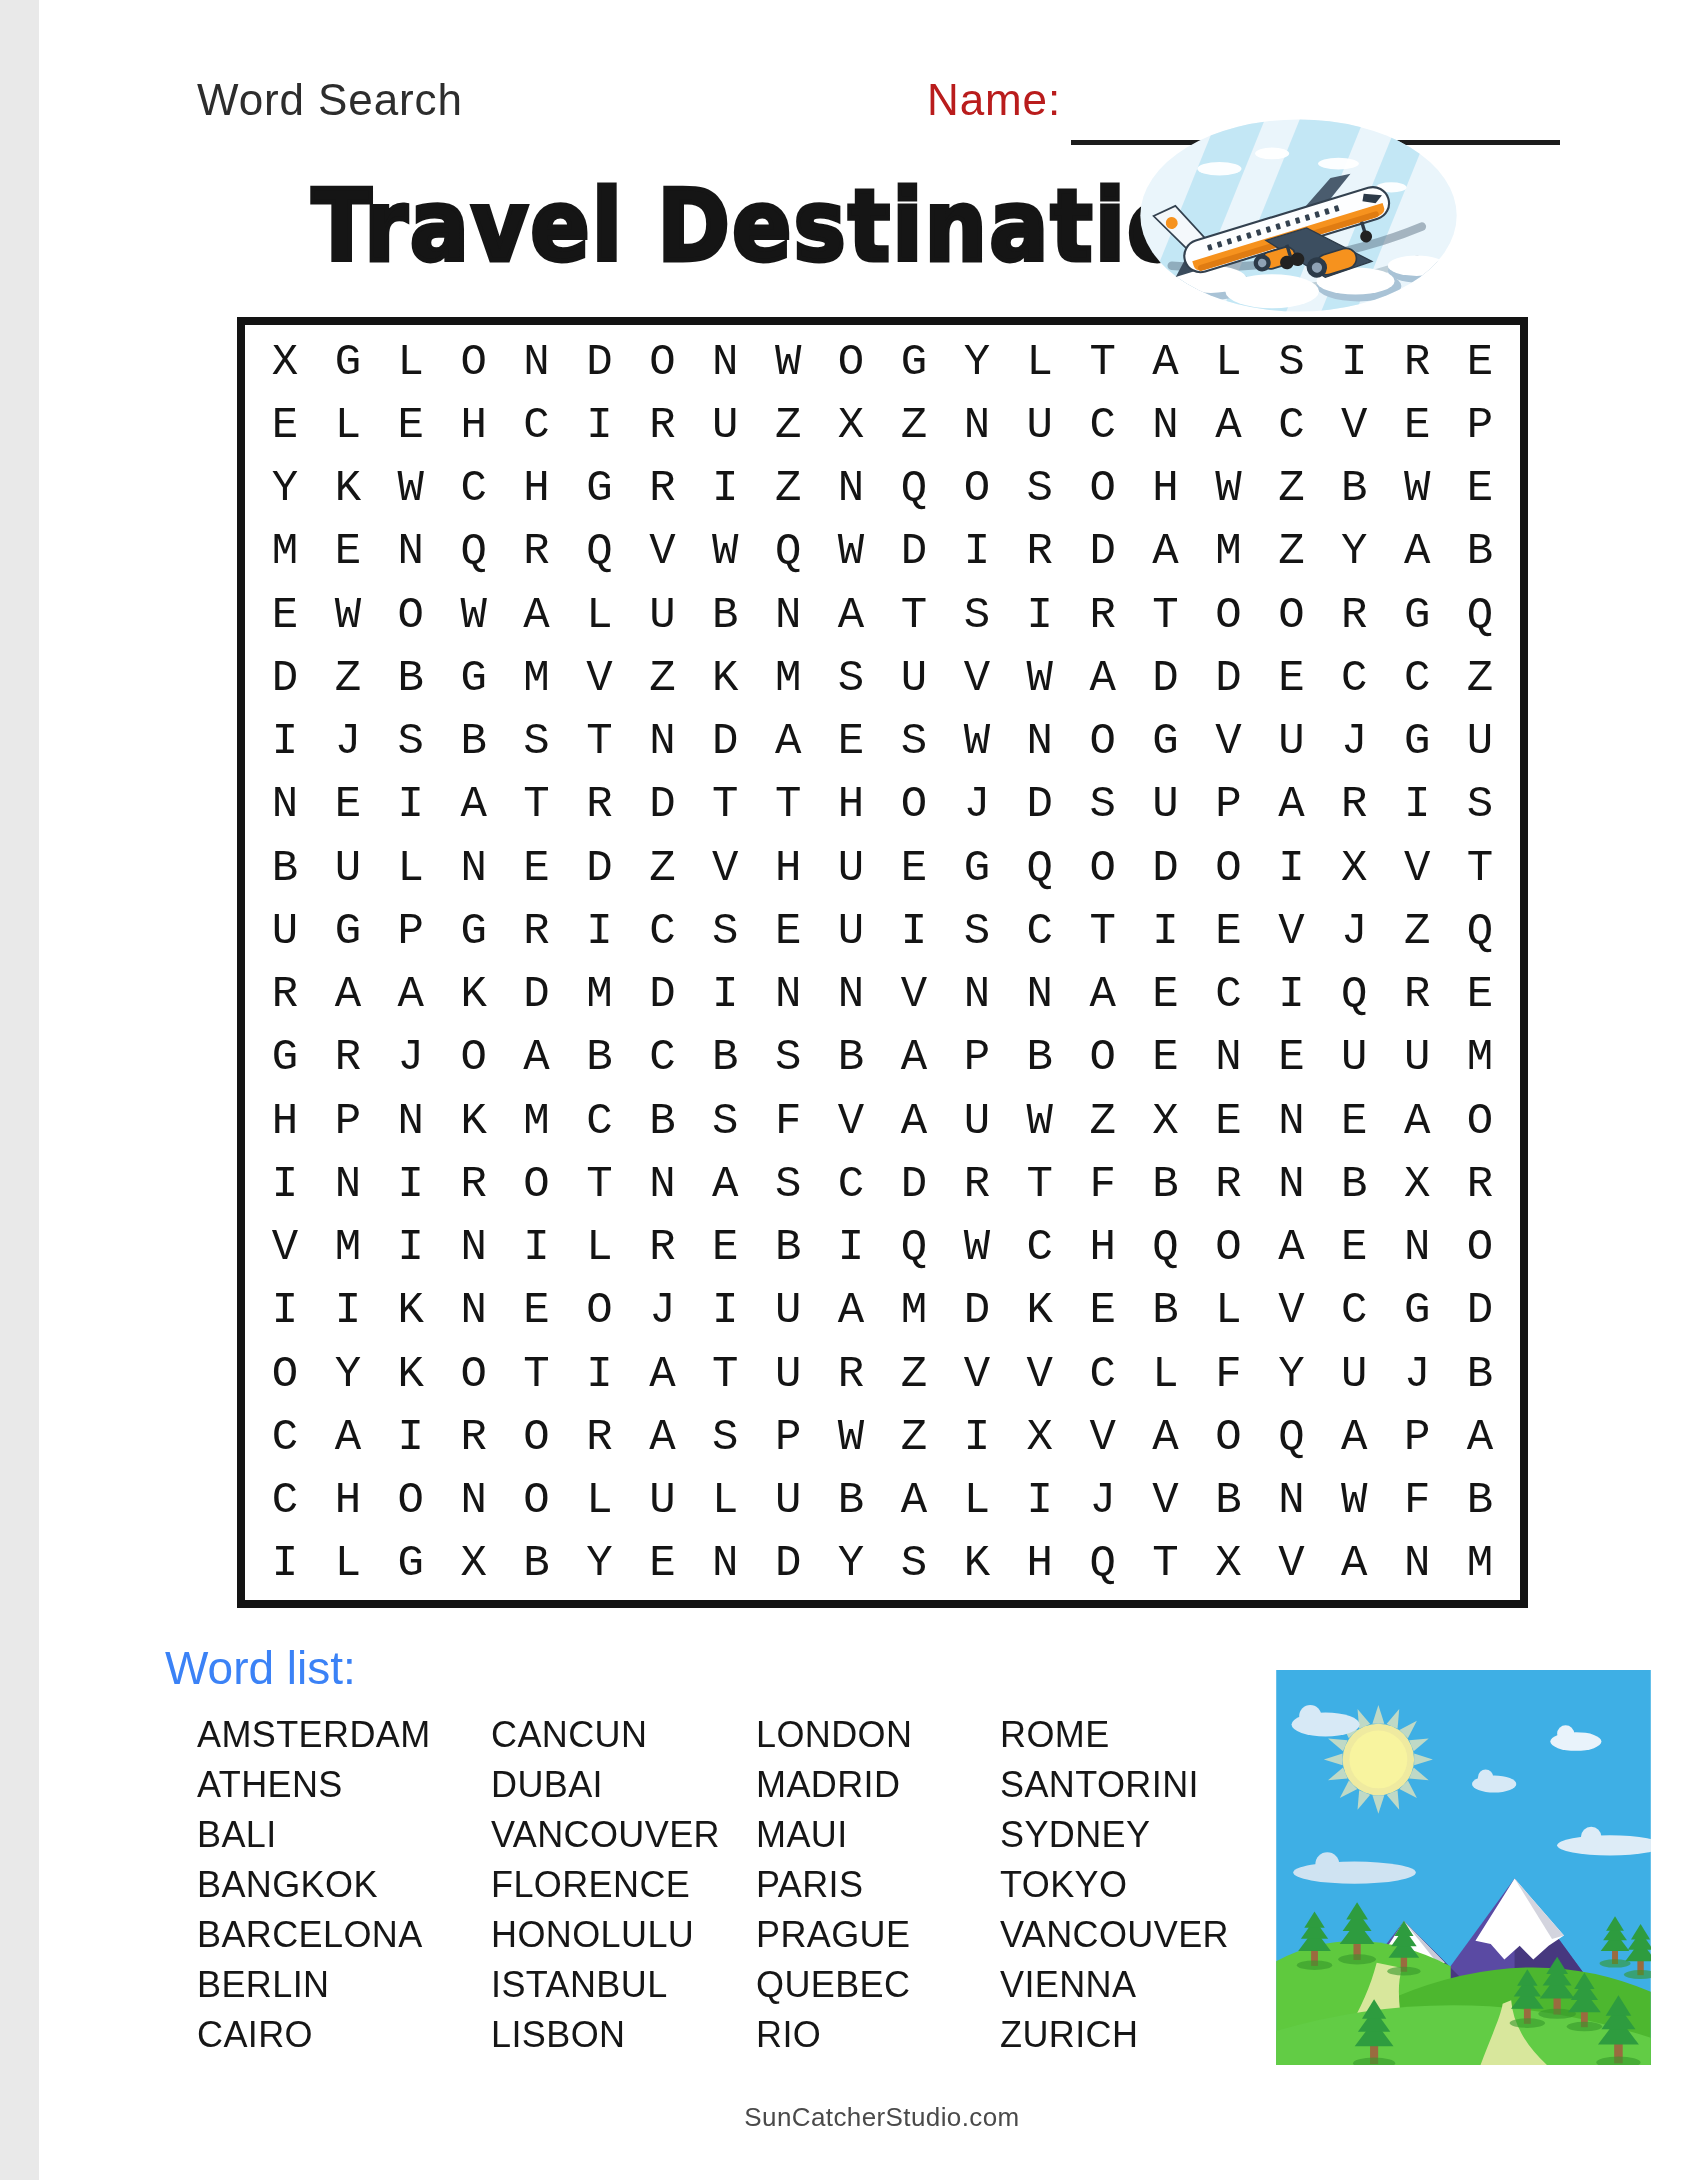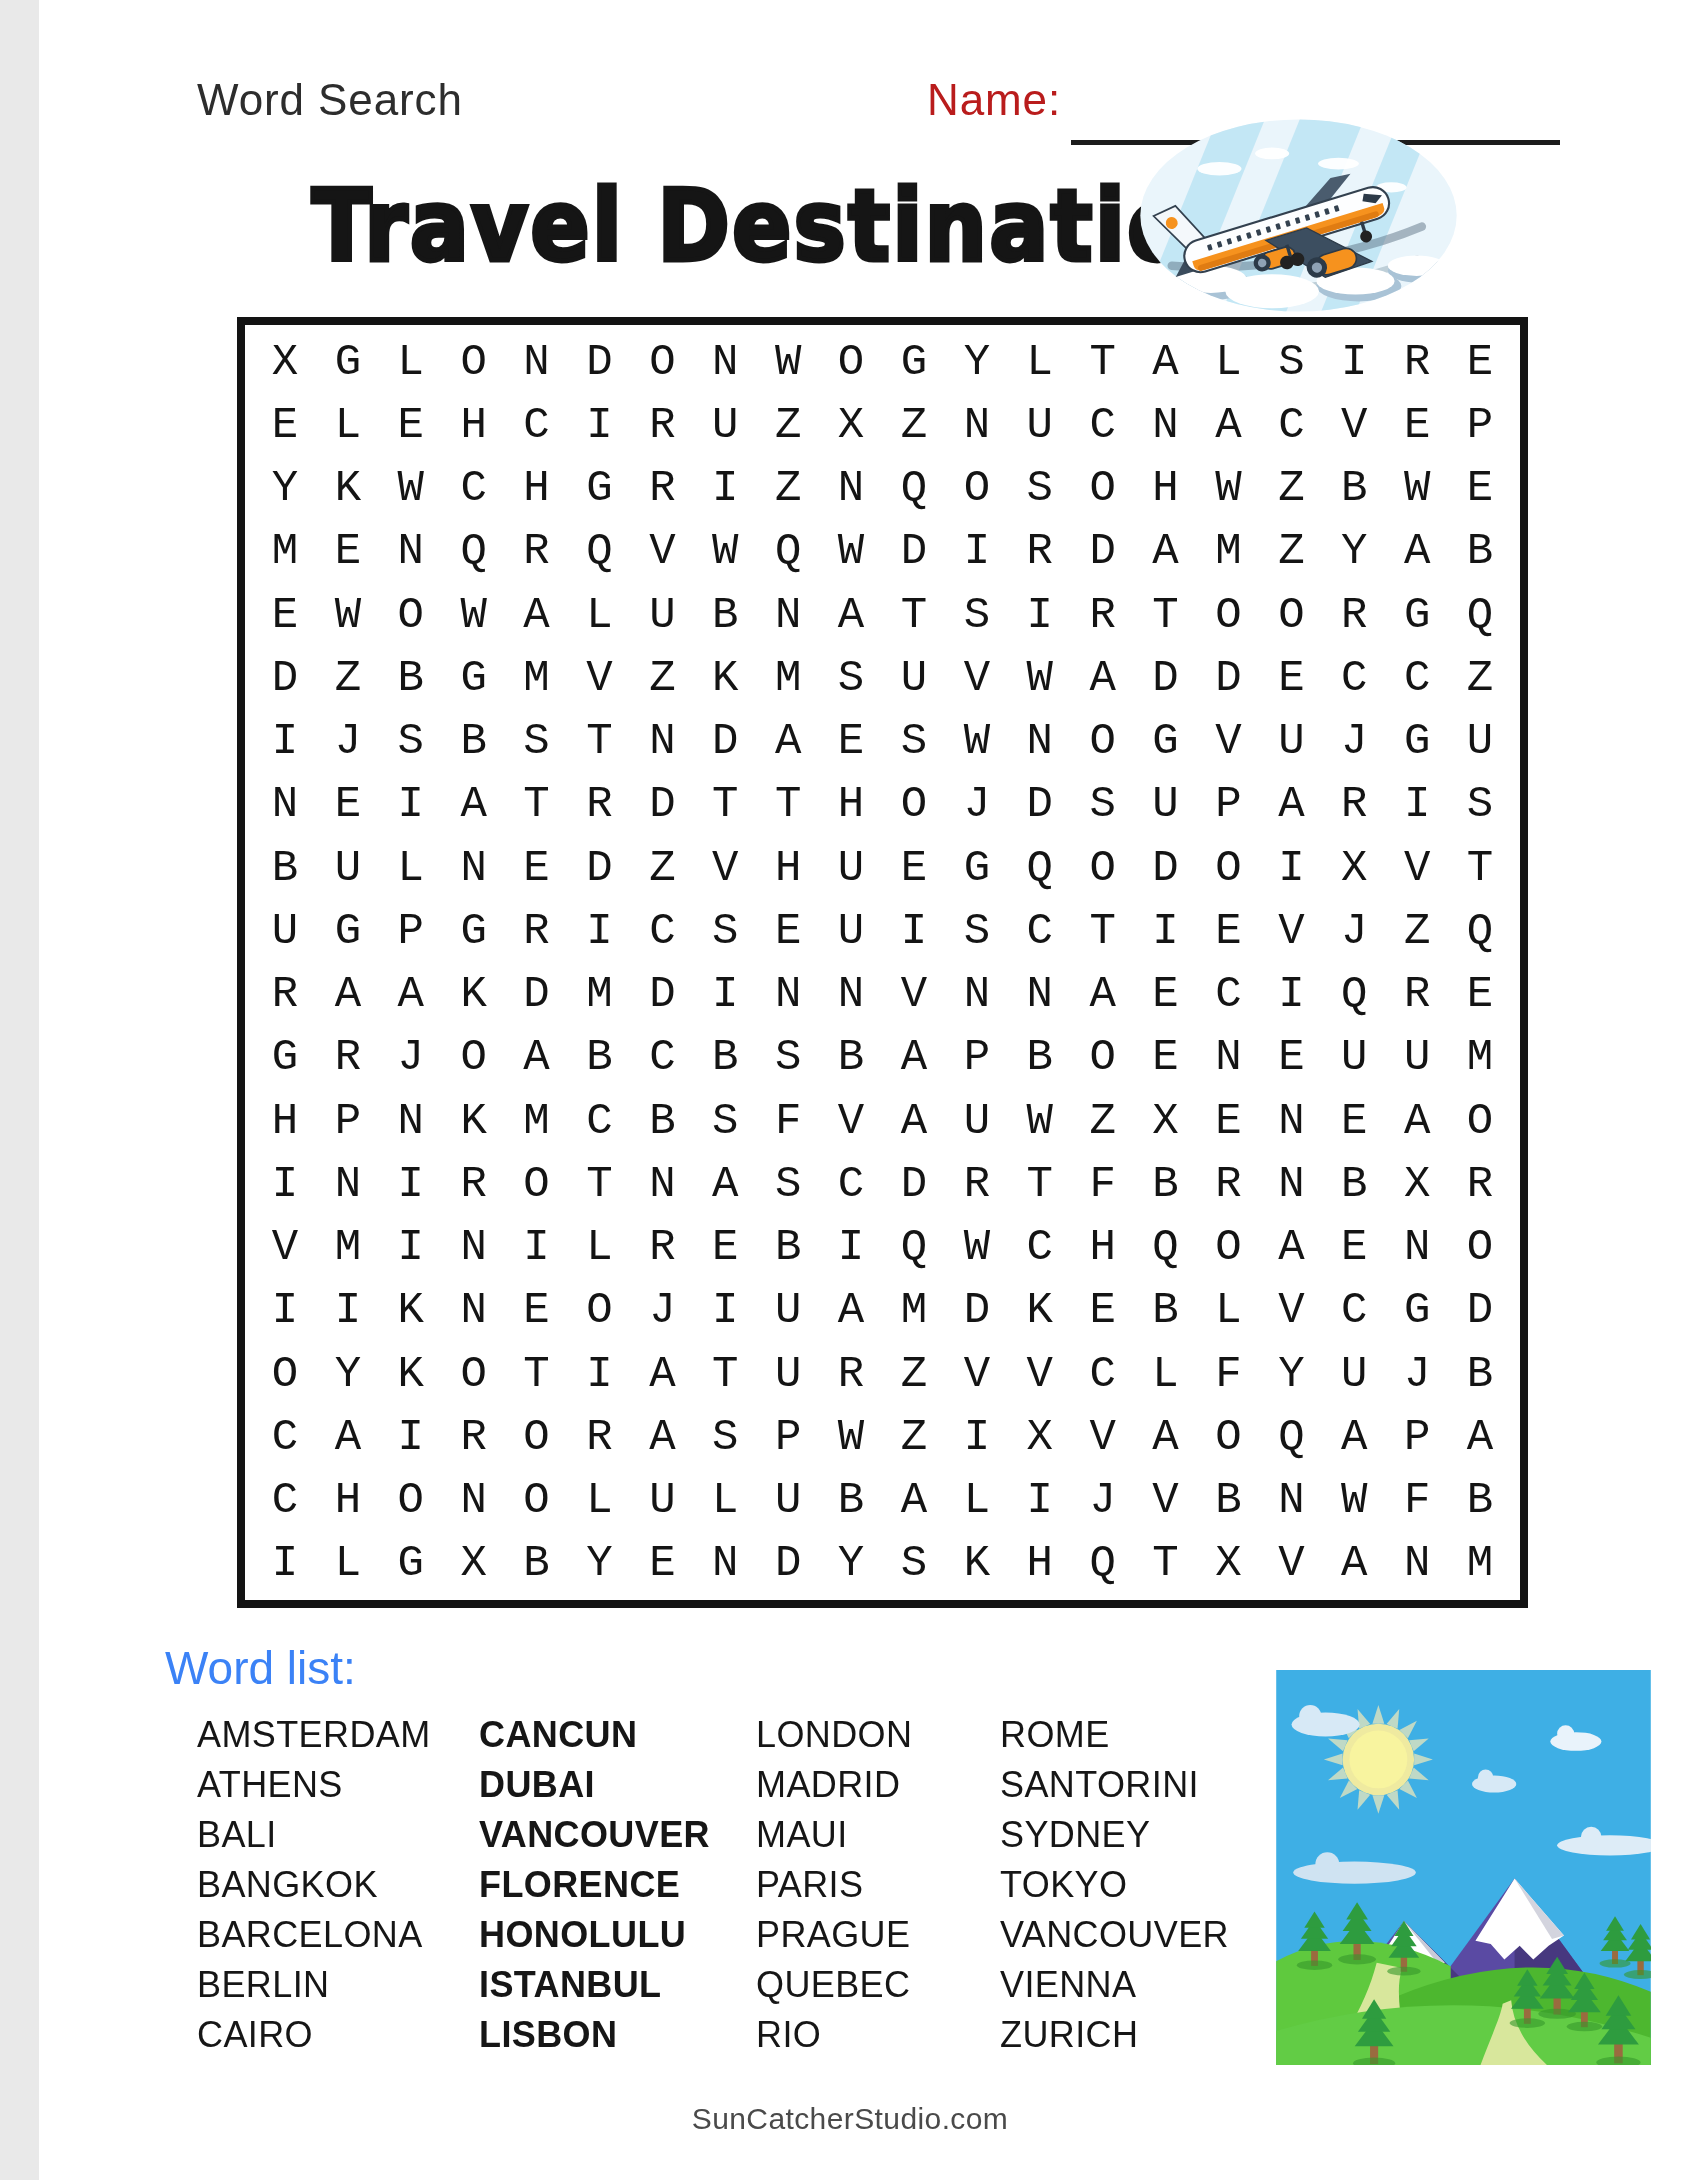--- a/index.html
+++ b/index.html
@@ -26,28 +26,28 @@
             box-sizing:border-box;border:8.5px solid #131313;background:#fff;
             display:grid;grid-template-columns:repeat(20,1fr);grid-template-rows:repeat(20,1fr);
             padding:5.1px 8.5px;}
   .cell{display:flex;align-items:center;justify-content:center;
         font-family:"Liberation Mono",monospace;font-size:44px;color:#141414;line-height:1;}
 
   
   .wl-heading{position:absolute;left:126px;top:1641px;font-size:46px;color:#3b82f6;}
   .wl-col{position:absolute;top:1710px;font-size:36px;color:#161616;}
   .wl-col .word{display:block;height:50px;line-height:50px;letter-spacing:0.4px;}
-  .wl-col1{left:158px;} .wl-col2{left:440px;font-weight:bold;} .wl-col3{left:717px;} .wl-col4{left:961px;}
+  .wl-col1{left:158px;} .wl-col2{left:452px;} .wl-col3{left:717px;} .wl-col4{left:961px;}
 
   
   .scene-box{position:absolute;left:1237px;top:1670px;width:375px;height:395px;}
 
   
-  .footer{position:absolute;left:811px;top:2102px;transform:translateX(-50%);
-          font-size:30px;color:#4a4a4a;letter-spacing:0.4px;}
+  .footer{position:absolute;left:843px;top:2102px;transform:translateX(-50%);
+          font-size:26px;color:#4a4a4a;letter-spacing:0.4px;}
 </style>
 </head>
 <body>
 
 <div class="page">
 
   <div class="ws-label">Word Search</div>
   <div class="name-label">Name:</div>
   <div class="name-line"></div>
 

